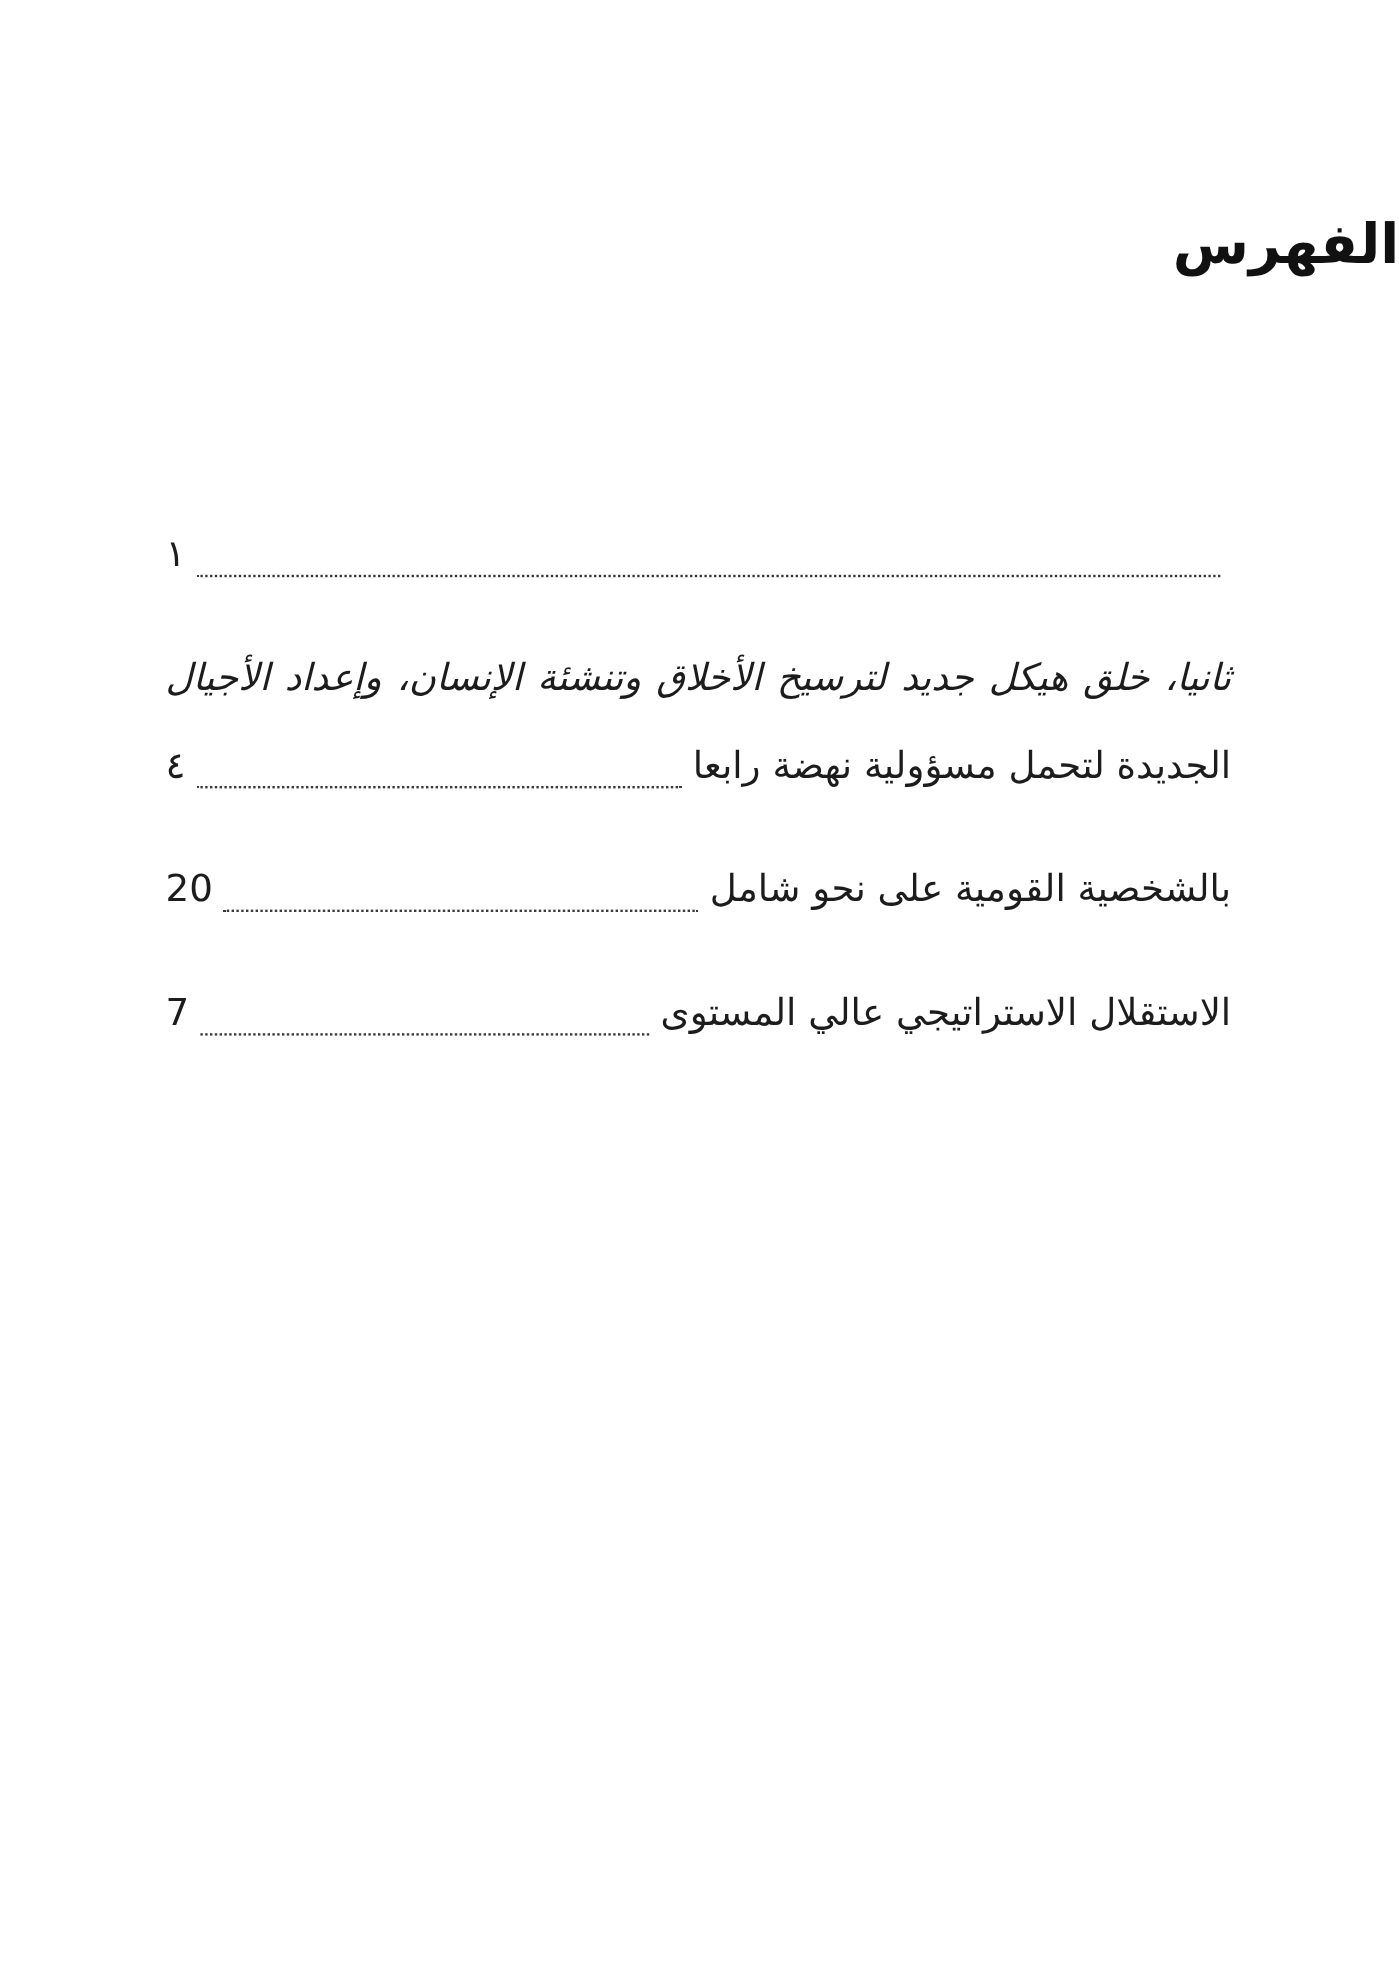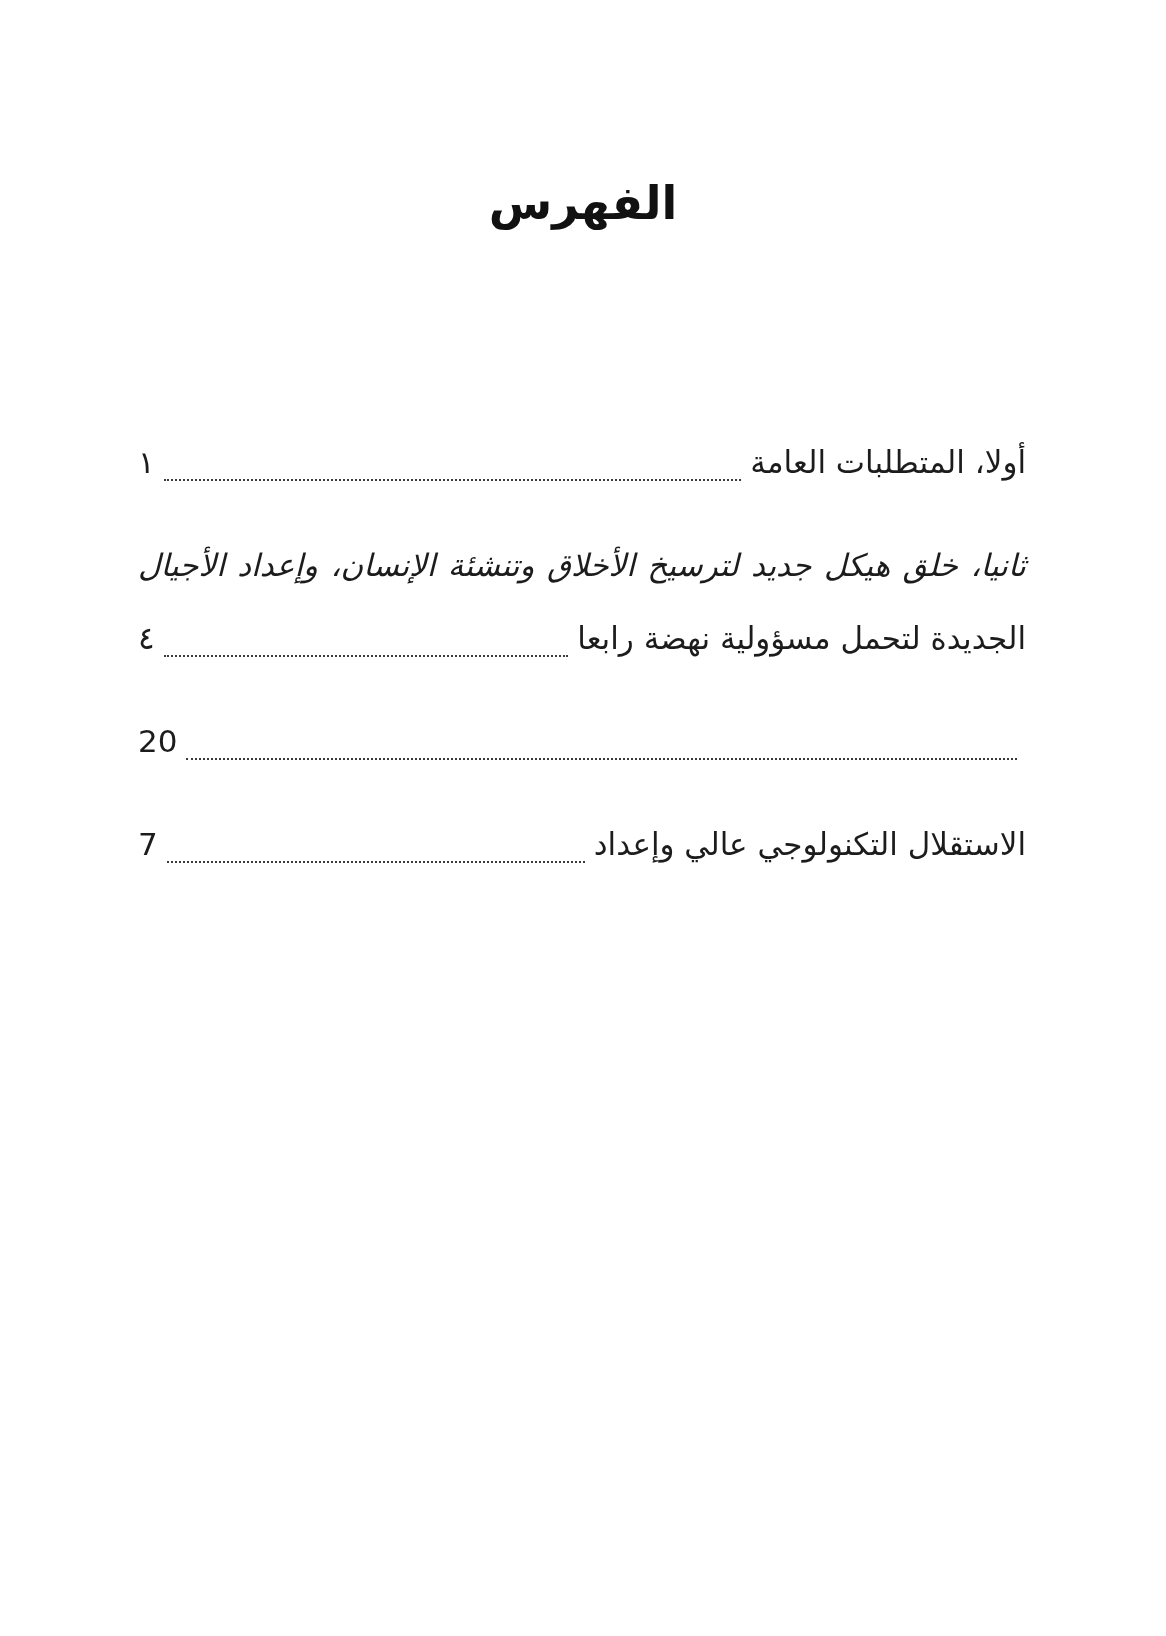--- a/index.html
+++ b/index.html
@@ -18,21 +18,20 @@
   .page {
     width: 1166px;
     height: 1636px;
     background: #ffffff;
     position: relative;
     box-sizing: border-box;
   }
   .doc-title {
     margin: 0;
     padding-top: 172px;
-    text-align: center;
     font-size: 46px;
     font-weight: bold;
     line-height: 62px;
     letter-spacing: 0;
     color: #111111;
   }
   .toc {
     direction: rtl;
     margin: 192px 140px 0 138px; 
   }
@@ -73,40 +72,40 @@
 </style>
 </head>
 <body>
 
 <div class="page">
   <h1 class="doc-title">الفهرس</h1>
 
   <div class="toc" id="toc-list">
       <div class="entry">
         <div class="line leader">
-          <span class="entry-text">أولا، المتطلبات العامة</span>
           <span class="dots"></span>
           <span class="pnum">١</span>
         </div>
       </div>
       <div class="entry">
         <div class="line full">ثانيا، خلق هيكل جديد لترسيخ الأخلاق وتنشئة الإنسان، وإعداد الأجيال</div>
         <div class="line leader">
           <span class="entry-text">الجديدة لتحمل مسؤولية نهضة رابعا</span>
           <span class="dots"></span>
           <span class="pnum">٤</span>
         </div>
       </div>
       <div class="entry">
         <div class="line leader">
+          <span class="entry-text">بالشخصية القومية على نحو شامل</span>
           <span class="dots"></span>
           <span class="pnum">20</span>
         </div>
       </div>
       <div class="entry">
         <div class="line leader">
-          <span class="entry-text">الاستقلال التكنولوجي عالي وإعداد</span>
+          <span class="entry-text">الاستقلال الاستراتيجي عالي المستوى</span>
           <span class="dots"></span>
           <span class="pnum">7</span>
         </div>
       </div>
     </div>
 </div>
 
 </body></html>

